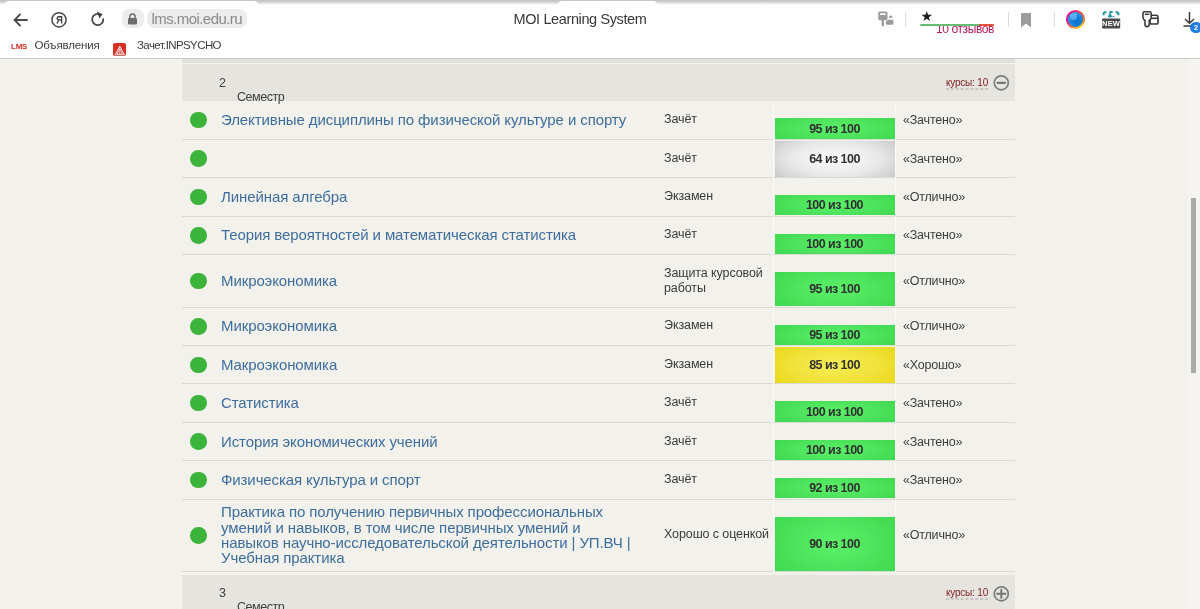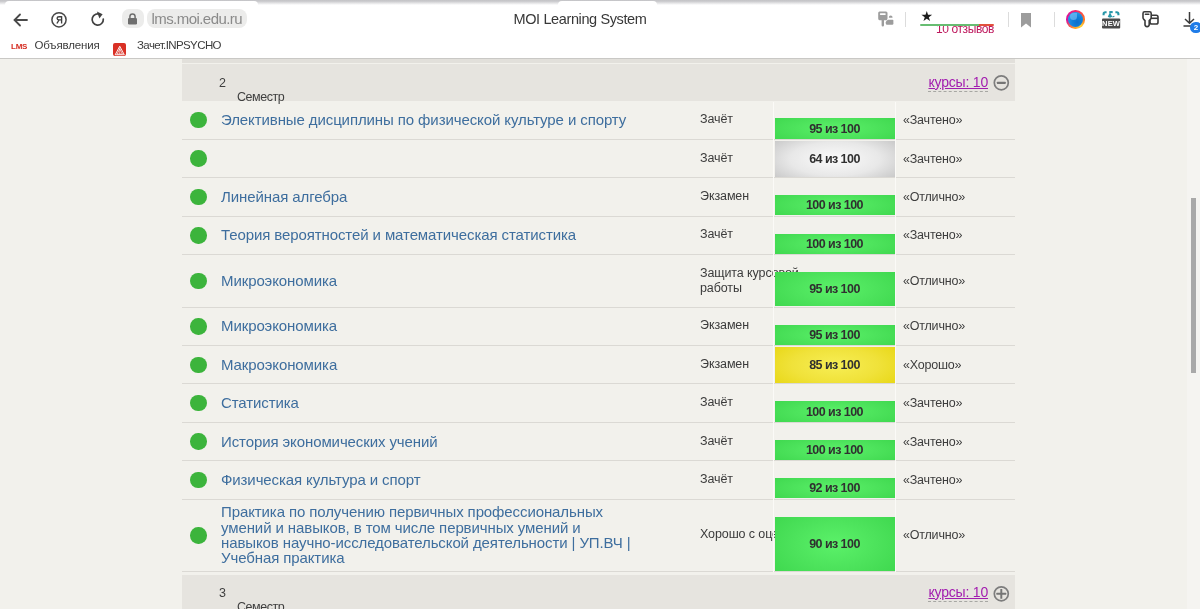--- a/index.html
+++ b/index.html
@@ -26,27 +26,27 @@
   
   .bm-text { position:absolute; top:39px; font-size:11.5px; color:#3c3c3c; }
 
   
   #page { position:absolute; left:0; top:58.5px; width:1200px; height:550.5px; background:#f2f1ec; }
 
   #tbl { position:absolute; left:182px; top:59px; width:833px; }
   .band { position:relative; width:833px; background:#e6e4df; }
   .band .num { position:absolute; left:37px; top:50%; transform:translateY(-50%); font-size:12.5px; color:#3f3f3f; }
   .band .sem { position:absolute; left:55px; top:50%; transform:translateY(-50%); font-size:12.5px; letter-spacing:-0.45px; color:#3f3f3f;margin-top:14px; }
-  .kursy { position:absolute; right:27px; top:50%; transform:translateY(-50%); font-size:14px; letter-spacing:-0.2px; color:#a21caf; border-bottom:1px dashed #a7a7a3; padding-bottom:1px;text-decoration:underline;}
+  .kursy { position:absolute; right:27px; top:50%; transform:translateY(-50%); font-size:10px; letter-spacing:-0.2px; color:#7f1d1d; border-bottom:1px dashed #a7a7a3; padding-bottom:1px;}
   .circ { position:absolute; right:5.5px; top:50%; transform:translateY(-50%); width:17px; height:17px; }
 
   .row { position:relative; width:833px; border-bottom:1px solid #dbd9d4; }
   .dot { position:absolute; left:8.3px; top:50%; margin-top:-8.2px; width:16.4px; height:16.4px; border-radius:50%; background:#3cb43c; }
   .course { position:absolute; left:39px; top:50%; transform:translateY(-50%); width:420px; font-size:15px; letter-spacing:-0.1px; line-height:15.3px; color:#3e6e9e; }
-  .exam { position:absolute; left:482px; top:50%; transform:translateY(-50%); width:108px; font-size:12.5px; letter-spacing:-0.1px; line-height:15.5px; color:#3b3b3b;margin-left:36px; }
+  .exam { position:absolute; left:482px; top:50%; transform:translateY(-50%); width:108px; font-size:12.5px; letter-spacing:-0.1px; line-height:15.5px; color:#3b3b3b; }
   .badge { position:absolute; left:592.5px; top:1px; bottom:0.2px; width:120px; text-align:center;
      font-size:12.5px; font-weight:bold; letter-spacing:-0.55px; color:#303030; display:flex; align-items:center; justify-content:center; }
   .badge.green { background:radial-gradient(ellipse 72% 95% at 50% 50%, #5bf169 0%, #4ce25b 50%, #3bd54b 100%);margin-top:16px; }
   .badge.gray { background:radial-gradient(ellipse 68% 85% at 50% 50%, #fbfbfb 0%, #e8e8e8 55%, #c5c5c5 100%); }
   .badge.yellow { background:radial-gradient(ellipse 72% 95% at 50% 50%, #f7ee55 0%, #f0e23a 50%, #e6d40c 100%); }
   .grade { position:absolute; left:721px; top:50%; transform:translateY(-50%); font-size:12.5px; letter-spacing:-0.2px; color:#3d3d3d; }
 
   
   #sb-track { position:absolute; left:1187px; top:59px; width:13px; height:550px; background:#f5f4f1; }
   #sb-thumb { position:absolute; left:1190.5px; top:198px; width:5.5px; height:175px; background:#a9a9a9; }

